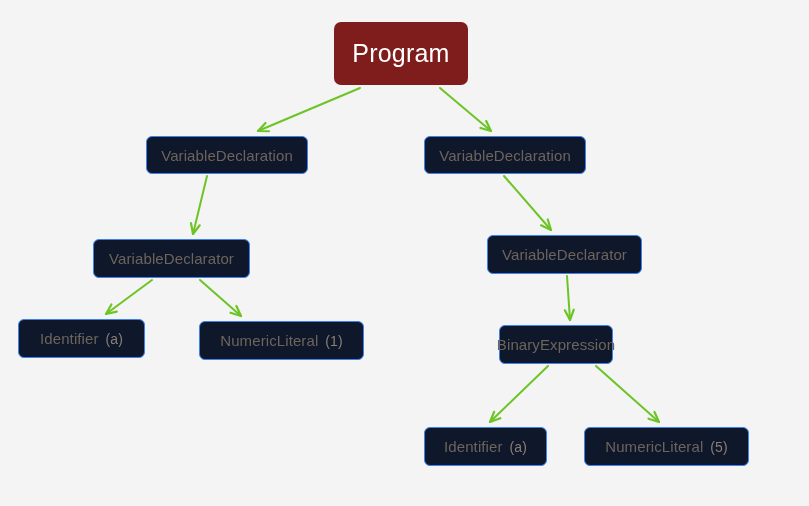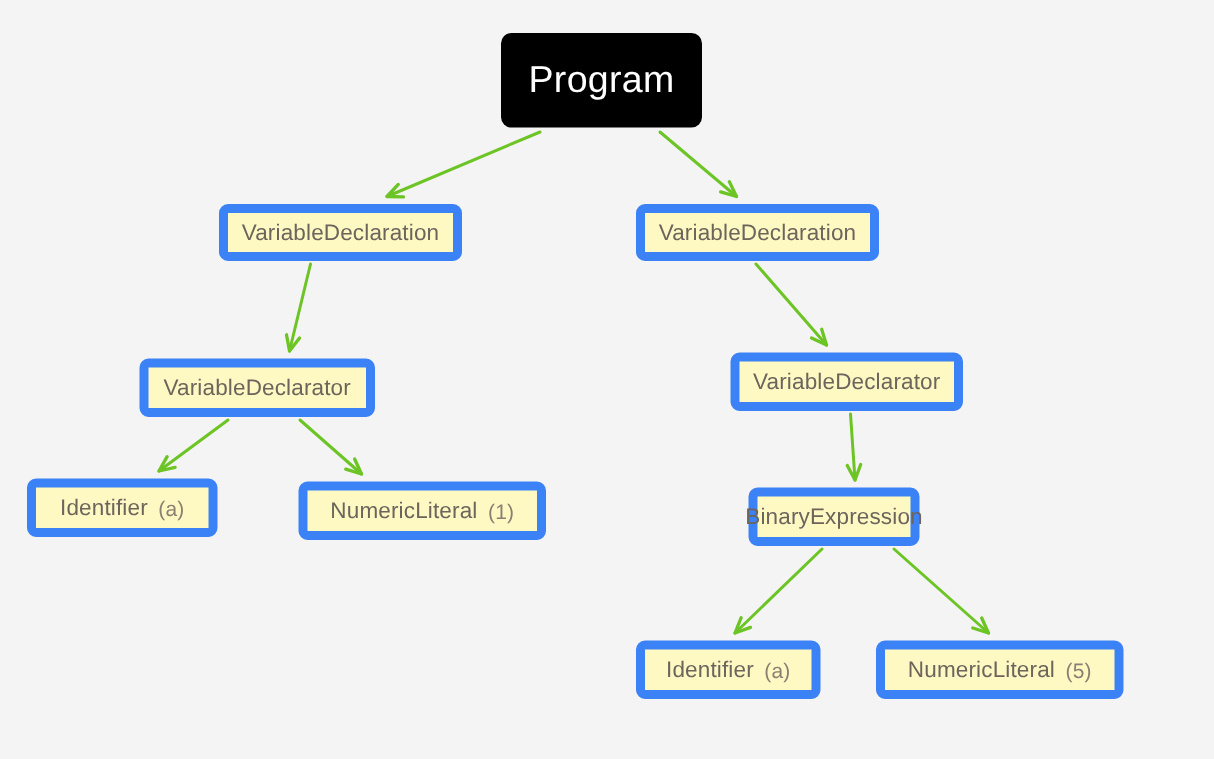--- a/index.html
+++ b/index.html
@@ -26,38 +26,38 @@
     height: 506px;
     pointer-events: none;
   }
   .node {
     position: absolute;
     box-sizing: border-box;
     display: flex;
     align-items: center;
     justify-content: center;
     white-space: nowrap;
-    background: #fef9c3;
-    border: 6px solid #3b82f6;
+    background: #0f172a;
+    border: 1px solid #3b82f6;
     border-radius: 6px;
     color: #6d645c;
     font-size: 15px;
     letter-spacing: .1px;
     z-index: 2;
   }
   .node .nlabel {
     color: #6d645c;
   }
   .node .nvalue {
     color: #8a7f73;
     font-size: 14px;
     margin-left: 7px;
   }
   .node.root {
-    background: #000000;
+    background: #7f1d1d;
     border: none;
     border-radius: 7px;
     color: #ffffff;
     font-size: 25px;
     letter-spacing: .2px;
     align-items: center;
   }
   .node.root .nlabel {
     color: #ffffff;
   }

